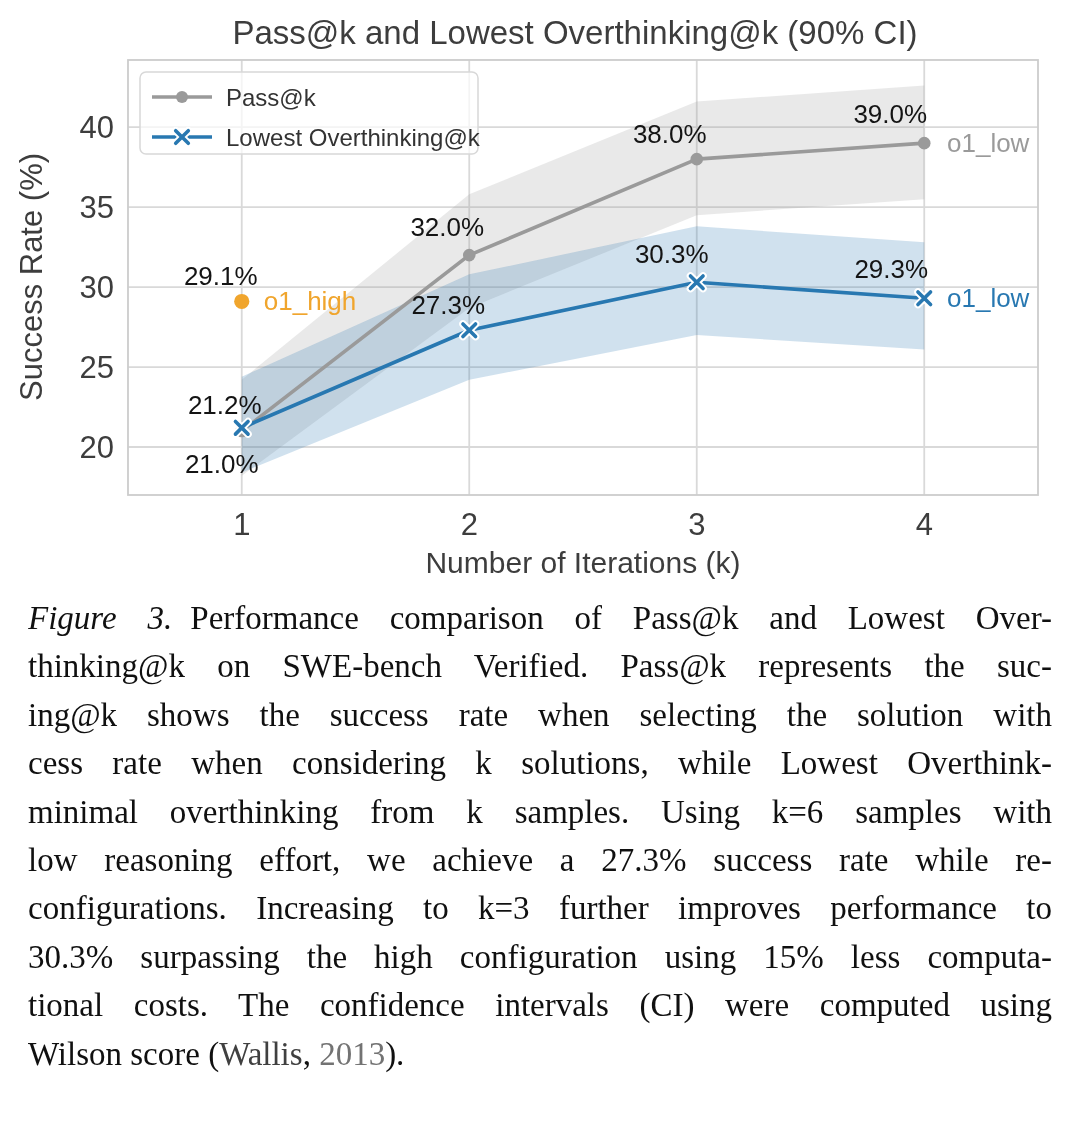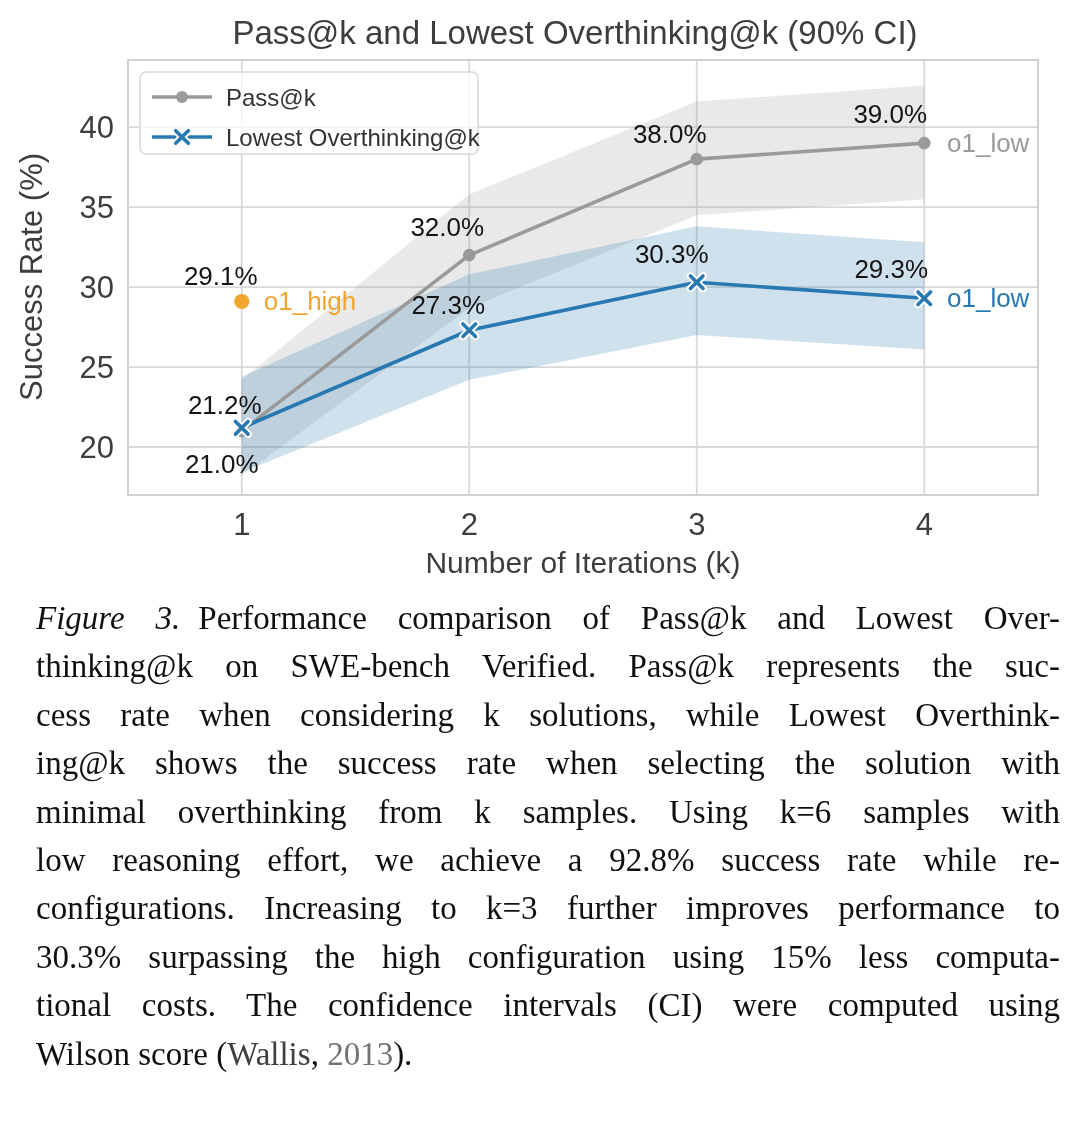--- a/index.html
+++ b/index.html
@@ -6,21 +6,20 @@
   .page {
     position:relative; width:1080px; height:1138px; background:#ffffff;
     font-family:"Liberation Sans", sans-serif; overflow:hidden;
   }
   .chart-wrap { position:absolute; left:0; top:0; width:1080px; height:590px; }
   svg { display:block; }
   .caption {
     position:absolute; left:28px; top:594px; width:1024px;
     font-family:"Liberation Serif", serif; font-size:33px; line-height:48.4px;
     color:#101010;
-    margin-left:8px;
   }
   .cap-line { text-align:justify; text-align-last:justify; height:48.4px; overflow:hidden; }
   .cap-line.last { text-align-last:left; }
   .seg-i { font-style:italic; margin-right:0.55em; }
   .seg-link { cursor:pointer; }
 </style>
 </head>
 <body>
 
 <div class="page">
@@ -85,22 +84,22 @@
           <line x1="152" y1="137" x2="212" y2="137" stroke="#2878b1" stroke-width="3.6"></line>
           <path d="M175.7 130.7 L188.3 143.3 M175.7 143.3 L188.3 130.7" stroke="#ffffff" stroke-width="7.5" fill="none" stroke-linecap="round"></path>
           <path d="M175.7 130.7 L188.3 143.3 M175.7 143.3 L188.3 130.7" stroke="#2878b1" stroke-width="3.6" fill="none" stroke-linecap="round"></path>
           <text font-family="&quot;Liberation Sans&quot;, sans-serif" x="226" y="146" font-size="24" fill="#333333">Lowest Overthinking@k</text>
         </g>
       </svg>
   </div>
   <div class="caption" id="caption">
       <div class="cap-line"><span class="seg-i">Figure 3.</span><span>Performance comparison of Pass@k and Lowest Over-</span></div>
       <div class="cap-line"><span>thinking@k on SWE-bench Verified. Pass@k represents the suc-</span></div>
+      <div class="cap-line"><span>ing@k shows the success rate when selecting the solution with</span></div>
       <div class="cap-line"><span>cess rate when considering k solutions, while Lowest Overthink-</span></div>
-      <div class="cap-line"><span>ing@k shows the success rate when selecting the solution with</span></div>
       <div class="cap-line"><span>minimal overthinking from k samples. Using k=6 samples with</span></div>
-      <div class="cap-line"><span>low reasoning effort, we achieve a 92.8% success rate while re-</span></div>
+      <div class="cap-line"><span>low reasoning effort, we achieve a 27.3% success rate while re-</span></div>
       <div class="cap-line"><span>configurations. Increasing to k=3 further improves performance to</span></div>
       <div class="cap-line"><span>30.3% surpassing the high configuration using 15% less computa-</span></div>
       <div class="cap-line"><span>tional costs. The confidence intervals (CI) were computed using</span></div>
       <div class="cap-line last"><span>Wilson score (</span><span class="seg-link" style="color: #404040;">Wallis</span><span>, </span><span class="seg-link" style="color: #737373;">2013</span><span>).</span></div>
     </div>
 </div>
 
 </body></html>

